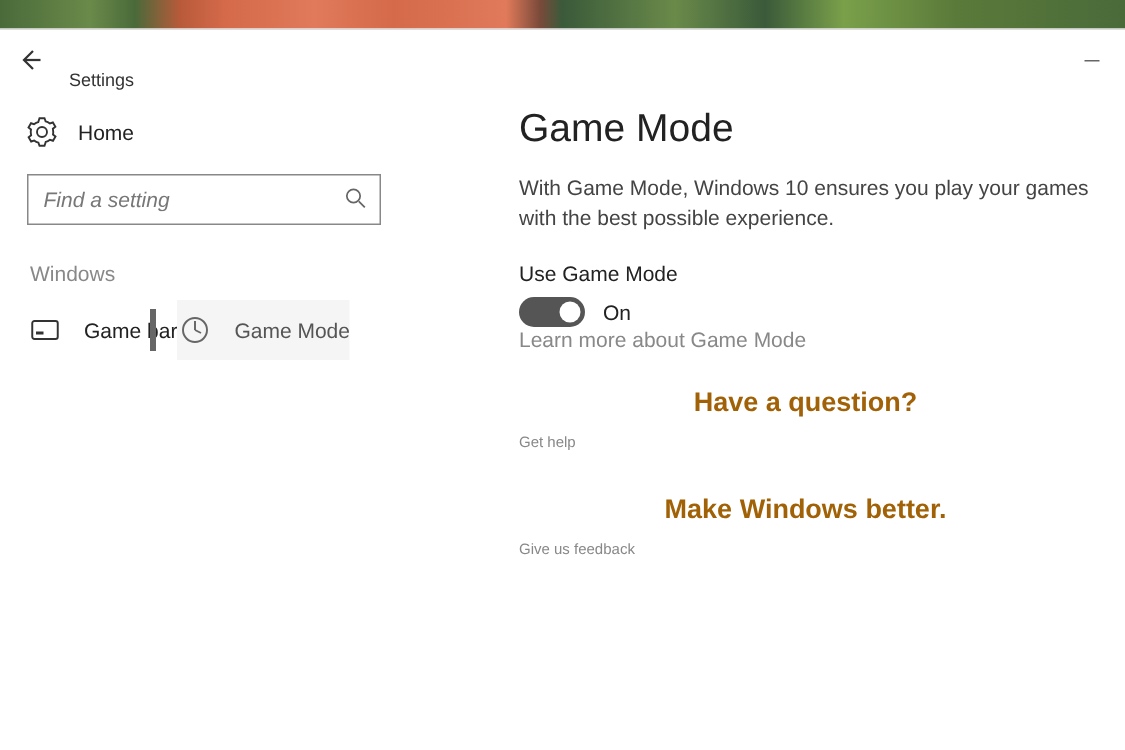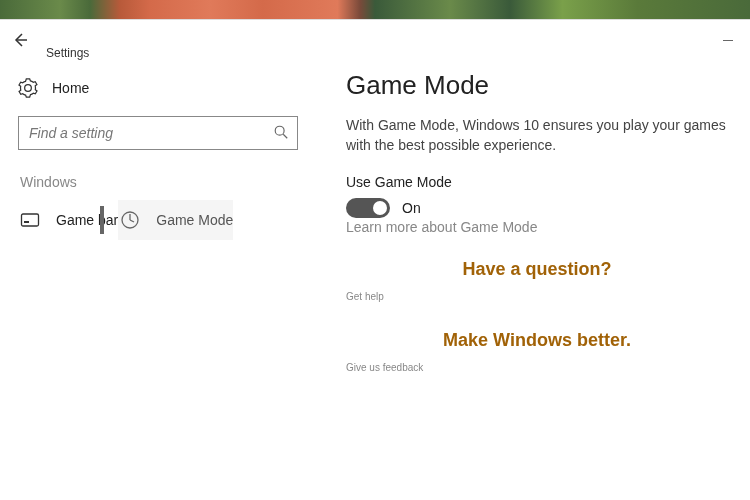--- a/index.html
+++ b/index.html
@@ -9,21 +9,21 @@
   .back-btn { width:40px; height:40px; display:flex; align-items:center; justify-content:center; cursor:pointer;}
   .back-btn svg { width:16px; height:16px; }
   .titlebar-title { font-size:12px; color:#333; margin-left:6px;}
   .min-btn { position:absolute; right:12px; top:10px; width:20px; height:20px; display:flex; align-items:center; justify-content:center; cursor:pointer;}
   .min-btn .dash{ width:10px; height:1px; background:#666;}
   .body-area { display:flex; width:750px; height:440px; }
   .sidebar { width:310px; padding:18px 10px 14px 18px; }
   .home-row { display:flex; align-items:center; gap:14px; margin-bottom:18px; cursor:pointer; }
   .home-row .label { font-size:14px; color:#222;}
   .gear-icon { width:20px; height:20px;}
-  .search-wrap { position:relative; width:280px; height:34px; margin-bottom:24px;}
+  .search-wrap { position:relative; width:236px; height:34px; margin-bottom:24px;}
   .search-input { width:100%; height:100%; border:1px solid #888; padding:0 34px 0 10px; font-size:14px; color:#333; outline:none; font-family:inherit;}
   .search-input::placeholder { color:#777; font-style:italic;}
   .search-icon-wrap { position:absolute; right:8px; top:7px; width:18px; height:18px; display:flex; align-items:center; justify-content:center; pointer-events:none;}
   .category { font-size:14px; color:#888; margin-bottom:10px; padding-left:2px;}
   .nav-list { display:flex; flex-direction:row; }
   .nav-item { display:flex; align-items:center; gap:16px; height:40px; padding-left:2px; cursor:pointer; position:relative;}
   .nav-item .label { font-size:14px; color:#222;}
   .nav-item.selected { background:#f5f5f5;}
   .nav-item.selected::before { content:""; position:absolute; left:-18px; top:6px; bottom:6px; width:4px; background:#666;}
   .nav-item.selected .label { color:#555;}

